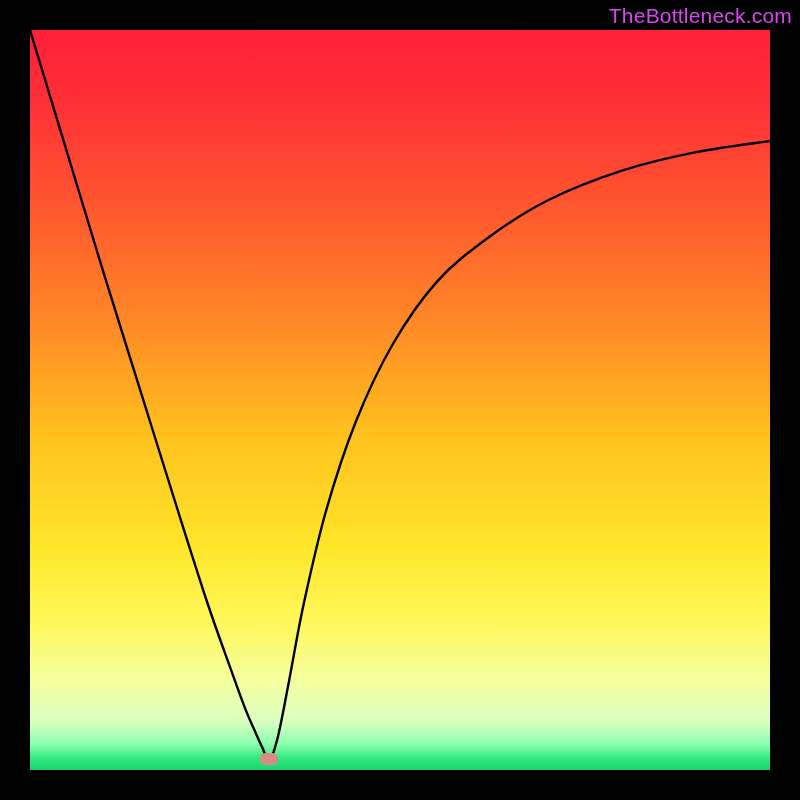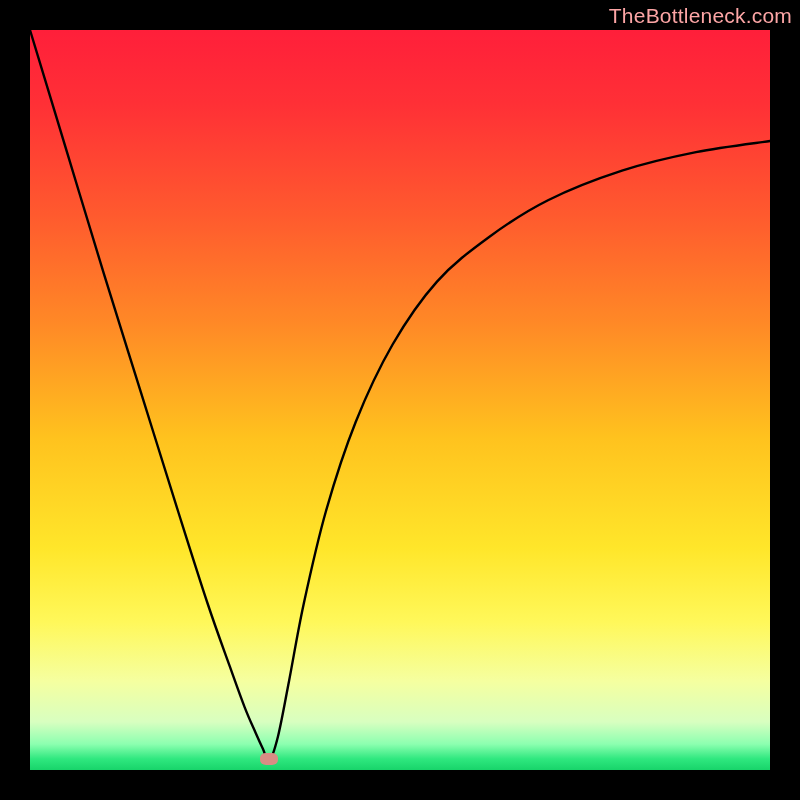--- a/index.html
+++ b/index.html
@@ -37,21 +37,21 @@
     width: 18px;
     height: 12px;
     background: #d88d84;
     border-radius: 6px / 5px;
     transform: translate(-50%, -50%);
   }
   .watermark {
     position: absolute;
     top: 4px;
     right: 8px;
-    color: #fca5a5;
+    color: #d946ef;
     font-size: 21px;
     font-weight: 400;
     letter-spacing: 0.2px;
     user-select: none;
   }
 </style>
 </head>
 <body>
 
 <div class="stage">

